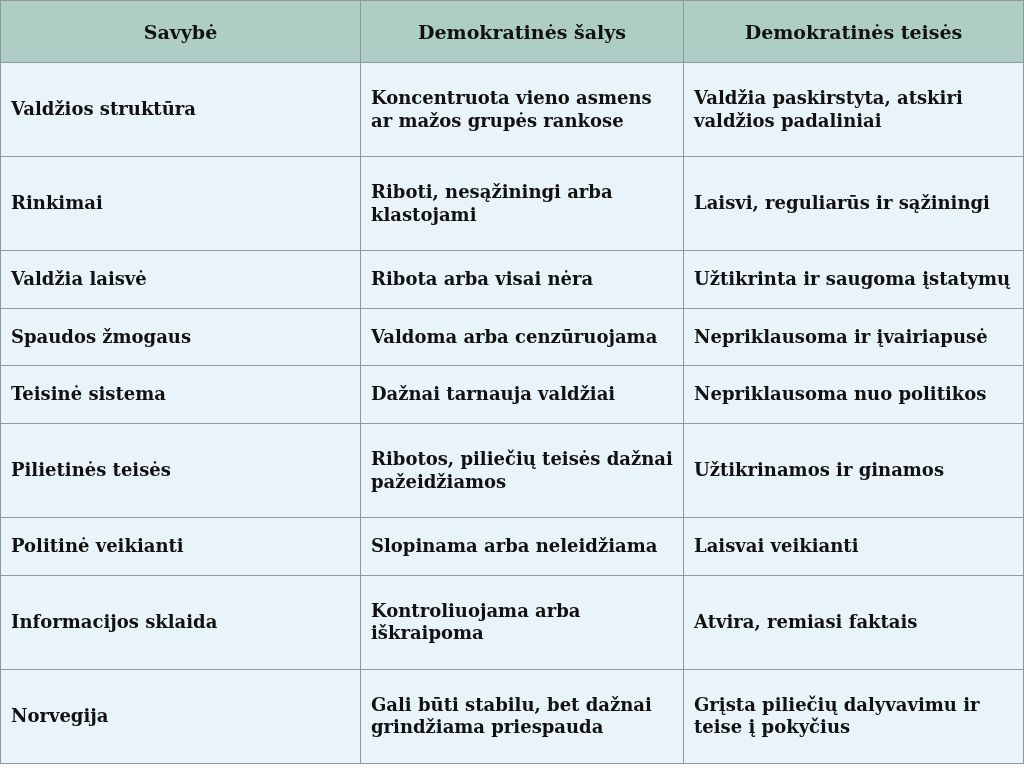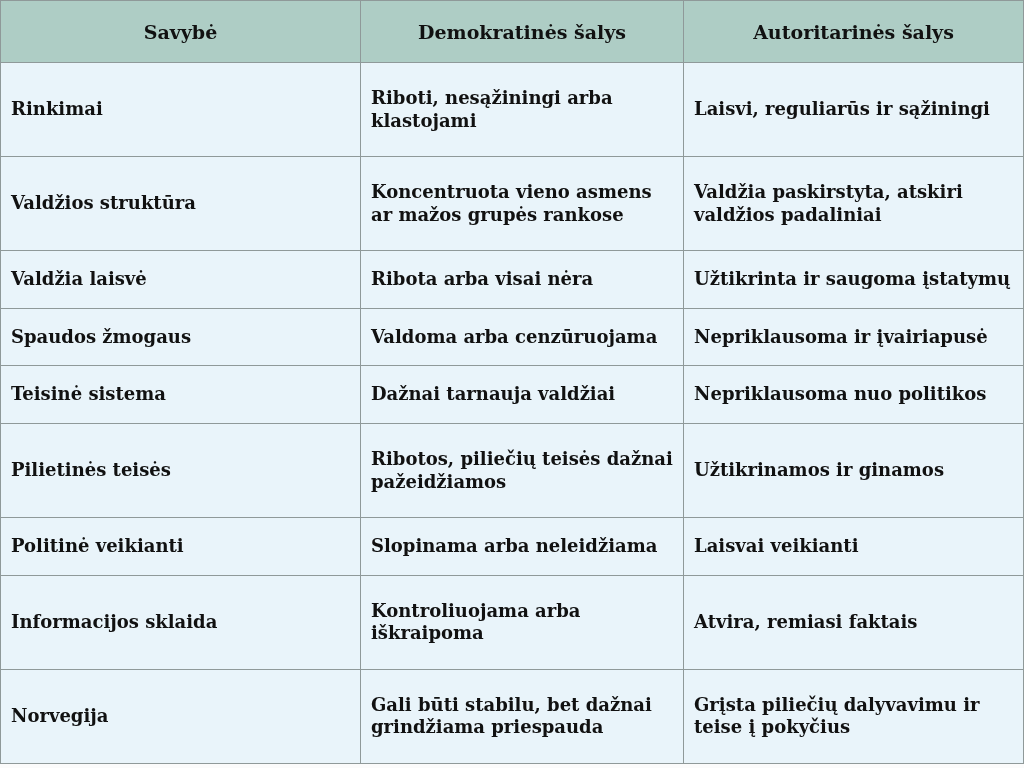--- a/index.html
+++ b/index.html
@@ -52,33 +52,33 @@
   <table class="compare">
     <colgroup>
       <col class="c1">
         <col class="c2">
         <col class="c3">
     </colgroup>
     <thead>
       <tr>
         <th>Savybė</th>
         <th>Demokratinės šalys</th>
-        <th>Autoritarinės šalys</th>
+        <th>Demokratinės teisės</th>
       </tr>
     </thead>
     <tbody>
       <tr>
+        <td>Valdžios struktūra</td>
+        <td>Koncentruota vieno asmens ar mažos grupės rankose</td>
+        <td>Valdžia paskirstyta, atskiri valdžios padaliniai</td>
+      </tr>
+      <tr>
         <td>Rinkimai</td>
         <td>Riboti, nesąžiningi arba klastojami</td>
         <td>Laisvi, reguliarūs ir sąžiningi</td>
-      </tr>
-      <tr>
-        <td>Valdžios struktūra</td>
-        <td>Koncentruota vieno asmens ar mažos grupės rankose</td>
-        <td>Valdžia paskirstyta, atskiri valdžios padaliniai</td>
       </tr>
       <tr>
         <td>Valdžia laisvė</td>
         <td>Ribota arba visai nėra</td>
         <td>Užtikrinta ir saugoma įstatymų</td>
       </tr>
       <tr>
         <td>Spaudos žmogaus</td>
         <td>Valdoma arba cenzūruojama</td>
         <td>Nepriklausoma ir įvairiapusė</td>

